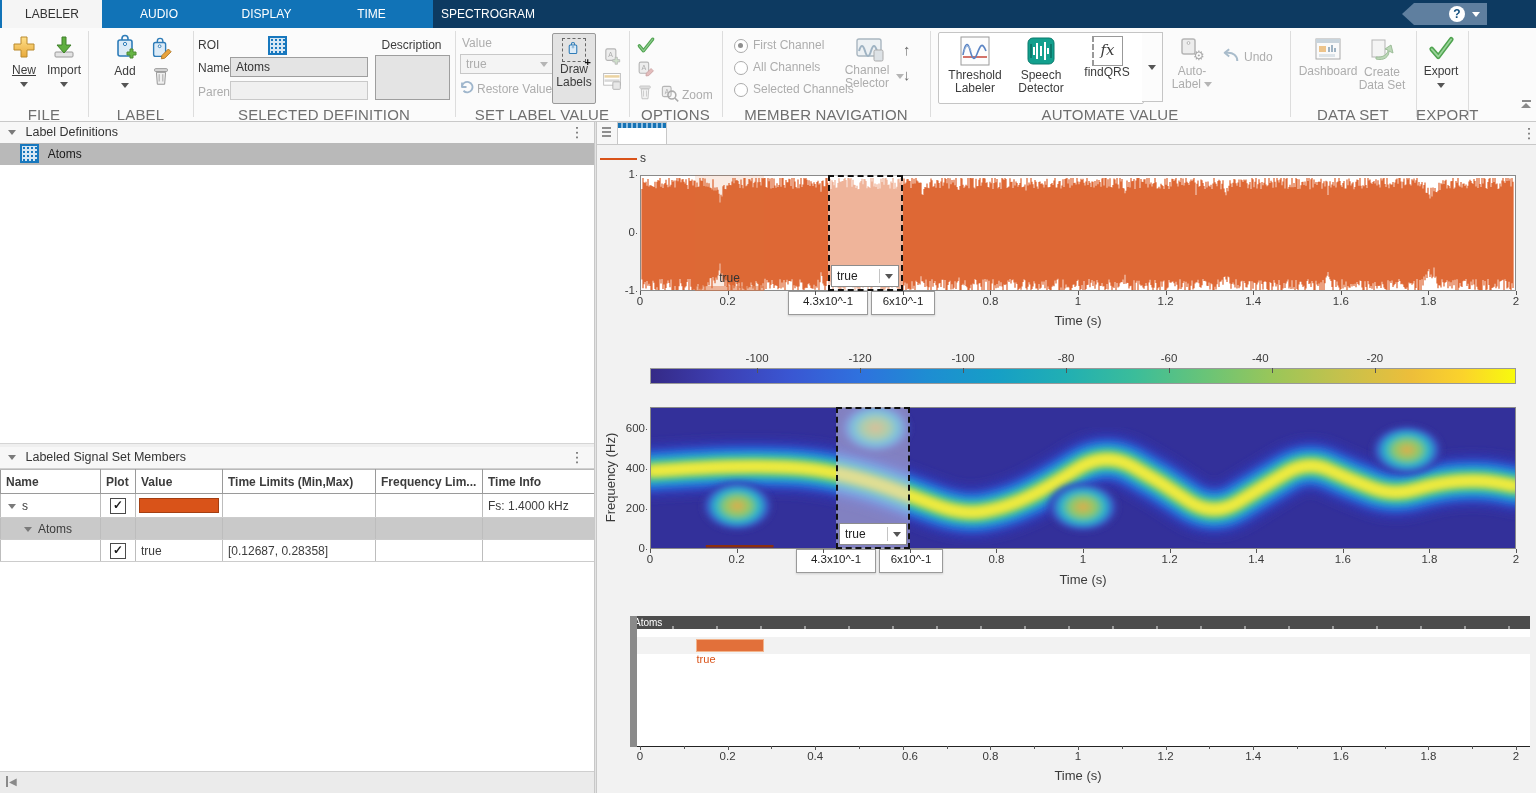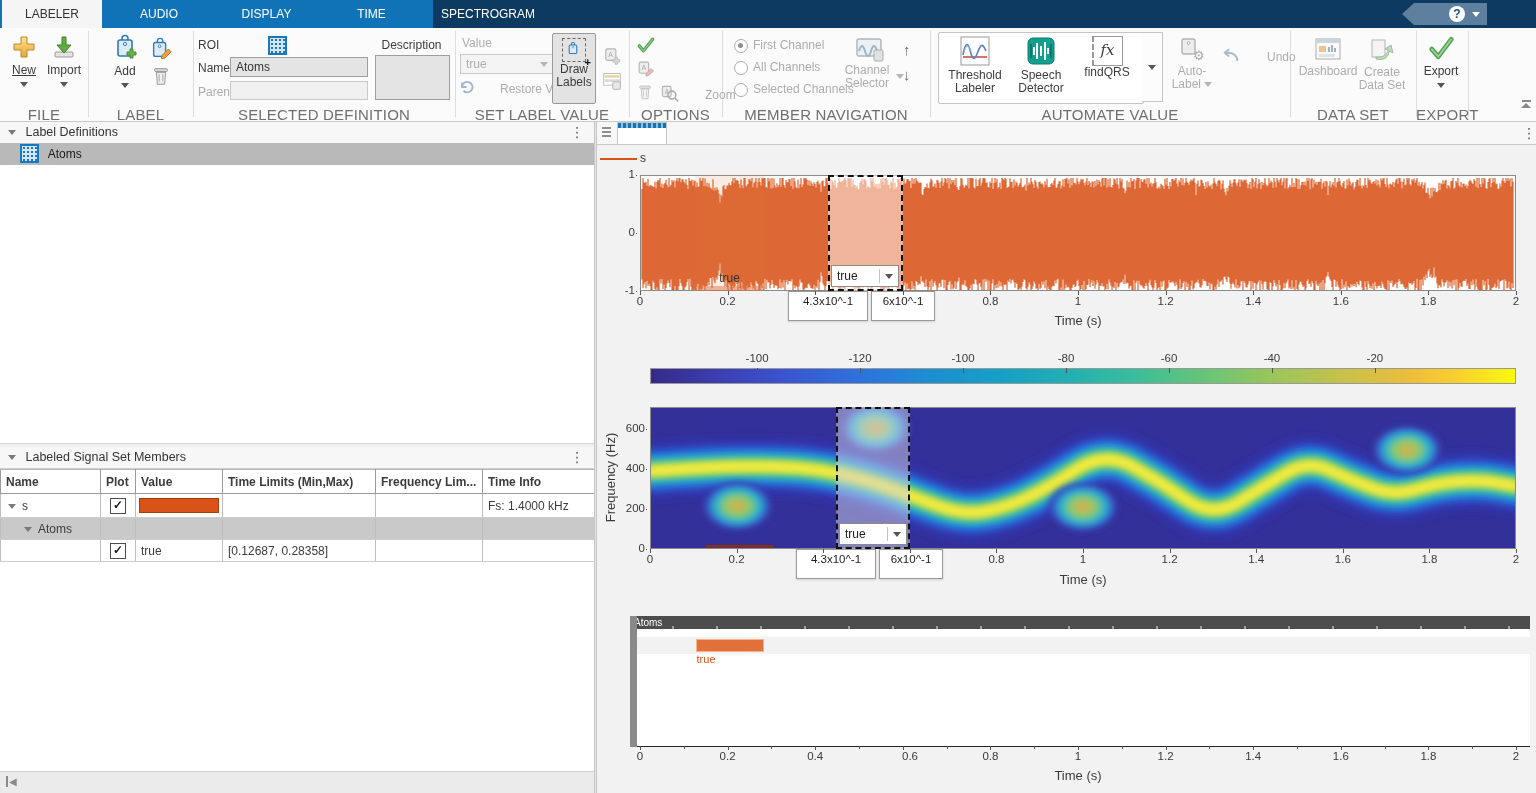--- a/index.html
+++ b/index.html
@@ -52,24 +52,24 @@
   .minitab .stripe{height:5px;background:repeating-linear-gradient(to right,#1673B4 0 3px,#8FBFE2 3px 5px);}
   .axes{position:absolute;background:#fff;border:1px solid #8A8A8A;box-sizing:border-box;}
   .ticklabel{position:absolute;font-size:11.5px;color:#3A3A3A;white-space:nowrap;}
   .tickmark{position:absolute;width:1px;background:#555;}
   .axlabel{position:absolute;font-size:13px;color:#3A3A3A;text-align:center;}
   .colorbar{position:absolute;left:53px;top:246px;width:866px;height:16px;border:1px solid #999;box-sizing:border-box;
     background:linear-gradient(to right,#352A87 0%,#3D3FB3 8%,#3A56D2 16%,#2F71DE 24%,#1E8DD2 32%,#169FC6 40%,#21AFB3 48%,#3BBD9A 56%,#68C478 64%,#9AC659 72%,#C6C14C 80%,#EDBE3A 88%,#FBD32B 94%,#F8FA0D 100%);}
   .roi-rect{position:absolute;border:2px dashed #111;box-sizing:border-box;}
   .mini-dd{position:absolute;height:22px;background:#fff;border:1px solid #8C8C8C;box-sizing:border-box;display:flex;align-items:center;justify-content:space-between;padding:0 5px;font-size:12px;color:#222;}
   .mini-dd .ddsep{width:1px;height:14px;background:#C4C4C4;margin-left:auto;margin-right:5px;}
-  .editbox{position:absolute;height:30px;background:#fff;border:1px solid #9A9A9A;box-sizing:border-box;font-size:11.5px;color:#222;text-align:center;line-height:19px;box-shadow:0 1px 2px rgba(0,0,0,.15);}
+  .editbox{position:absolute;height:24px;background:#fff;border:1px solid #9A9A9A;box-sizing:border-box;font-size:11.5px;color:#222;text-align:center;line-height:19px;box-shadow:0 1px 2px rgba(0,0,0,.15);}
   .trackhdr{position:absolute;background:#4D4D4D;color:#fff;font-size:10px;line-height:13px;padding-left:4px;box-sizing:border-box;}
   .trackhdr .hticks{position:absolute;left:0;bottom:0;width:100%;height:3px;background:repeating-linear-gradient(to right,transparent 0 42px,rgba(255,255,255,.45) 42px 44px);}
-  .fl{display:flex;align-items:center;gap:23px;}
+  .fl{display:flex;align-items:center;}
 </style>
 </head>
 <body>
 
 <div id="app">
 
   <div class="tabbar">
     <div class="tabbar-light"></div>
     <div class="tab active" style="left:2px;width:100px;">LABELER</div>
     <div class="tab" style="left:103px;width:112px;">AUDIO</div>
@@ -547,21 +547,21 @@
       <div class="ticklabel" style="left: 140.092px; top: 230px; width: 40px; text-align: center;">-100</div>
       <div class="tickmark" style="left: 263.064px; top: 246px; height: 5px;"></div>
       <div class="ticklabel" style="left: 243.064px; top: 230px; width: 40px; text-align: center;">-120</div>
       <div class="tickmark" style="left: 366.037px; top: 246px; height: 5px;"></div>
       <div class="ticklabel" style="left: 346.037px; top: 230px; width: 40px; text-align: center;">-100</div>
       <div class="tickmark" style="left: 469.01px; top: 246px; height: 5px;"></div>
       <div class="ticklabel" style="left: 449.01px; top: 230px; width: 40px; text-align: center;">-80</div>
       <div class="tickmark" style="left: 571.982px; top: 246px; height: 5px;"></div>
       <div class="ticklabel" style="left: 551.982px; top: 230px; width: 40px; text-align: center;">-60</div>
       <div class="tickmark" style="left: 674.955px; top: 246px; height: 5px;"></div>
-      <div class="ticklabel" style="left: 654.955px; top: 230px; width: 40px; text-align: center;">-40</div>
+      <div class="ticklabel" style="left: 654.955px; top: 230px; width: 40px; ">-40</div>
       <div class="tickmark" style="left: 777.927px; top: 246px; height: 5px;"></div>
       <div class="ticklabel" style="left: 757.927px; top: 230px; width: 40px; text-align: center;">-20</div>
       <div class="tickmark" style="left: 43px; top: 624px; height: 4px;"></div>
       <div class="ticklabel" style="left: 28px; top: 628px; width: 30px; text-align: center;">0</div>
       <div class="tickmark" style="left: 130.6px; top: 624px; height: 4px;"></div>
       <div class="ticklabel" style="left: 115.6px; top: 628px; width: 30px; text-align: center;">0.2</div>
       <div class="tickmark" style="left: 218.2px; top: 624px; height: 4px;"></div>
       <div class="ticklabel" style="left: 203.2px; top: 628px; width: 30px; text-align: center;">0.4</div>
       <div class="tickmark" style="left: 305.8px; top: 624px; height: 4px;"></div>
       <div class="ticklabel" style="left: 298px; top: 628px; width: 30px; text-align: center;">0.6</div>

